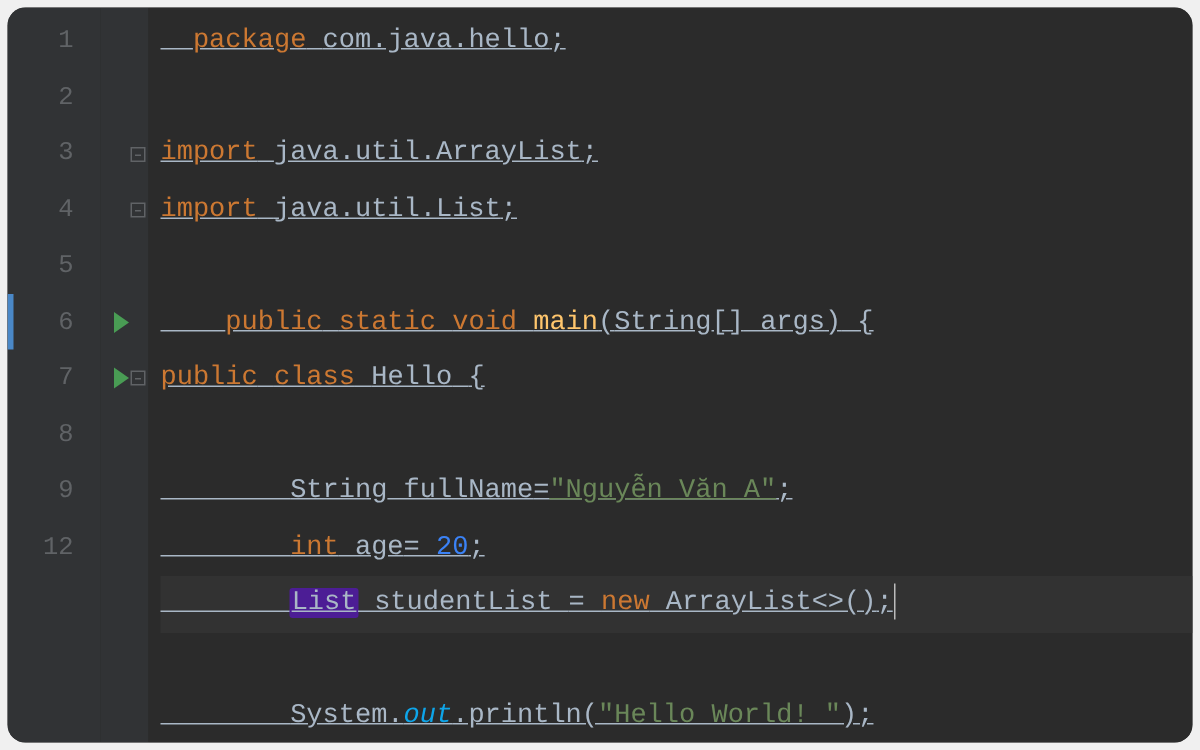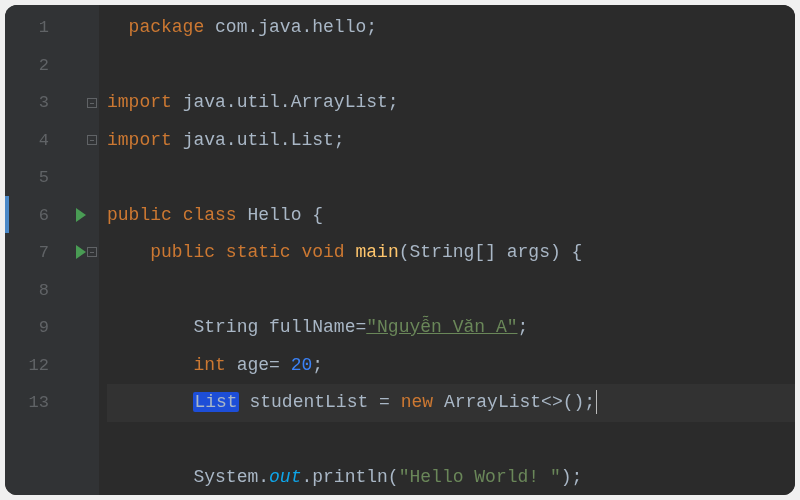--- a/index.html
+++ b/index.html
@@ -85,32 +85,33 @@
       background: #2b2b2b;
       padding-top: 4px;
       padding-left: 8px;
       position: relative;
     }
     .code-line {
       height: 37.5px;
       line-height: 37.5px;
       white-space: pre;
       color: #a9b7c6;
+      text-decoration: underline;
     }
     .current-line {
       background: #323232;
     }
     .kw { color: #cc7832; }
     .func { color: #ffc66d; }
     .str { color: #6a8759; }
     .num { color: #3b82f6; }
     .field { color: #0ea5e9; font-style: italic; }
     .underline { text-decoration: underline; text-decoration-color: #6a8759; }
     .highlight-box {
-      background: #1d4ed8;
+      background: #4c1d95;
       border-radius: 2px;
       padding: 0 1px;
     }
     .caret {
       display: inline-block;
       width: 1px;
       height: 24px;
       background: #bbbbbb;
       vertical-align: middle;
       margin-left: 1px;
@@ -134,21 +135,20 @@
     <div class="line-num">1</div>
     <div class="line-num">2</div>
     <div class="line-num">3</div>
     <div class="line-num">4</div>
     <div class="line-num">5</div>
     <div class="line-num">6</div>
     <div class="line-num">7</div>
     <div class="line-num">8</div>
     <div class="line-num">9</div>
     <div class="line-num">12</div>
-    <div class="line-num">13</div>
   </div>
 
   <div class="marker-col">
     <div class="marker-cell"></div>
     <div class="marker-cell"></div>
     <div class="marker-cell">
         <div class="fold-icon"></div>
       </div>
     <div class="marker-cell">
         <div class="fold-icon"></div>
@@ -168,22 +168,22 @@
     <div class="marker-cell"></div>
     <div class="marker-cell"></div>
   </div>
 
   <div class="code-area">
     <div class="code-line">  <span class="kw">package</span> <span>com.java.hello</span><span>;</span></div>
     <div class="code-line"></div>
     <div class="code-line"><span class="kw">import</span> <span>java.util.ArrayList</span><span>;</span></div>
     <div class="code-line"><span class="kw">import</span> <span>java.util.List</span><span>;</span></div>
     <div class="code-line"></div>
+    <div class="code-line">    <span class="kw">public</span> <span class="kw">static</span> <span class="kw">void</span> <span class="func">main</span><span>(</span><span>String</span><span>[]</span><span> args</span><span>)</span><span> {</span></div>
     <div class="code-line"><span class="kw">public</span> <span class="kw">class</span> <span>Hello</span> <span>{</span></div>
-    <div class="code-line">    <span class="kw">public</span> <span class="kw">static</span> <span class="kw">void</span> <span class="func">main</span><span>(</span><span>String</span><span>[]</span><span> args</span><span>)</span><span> {</span></div>
     <div class="code-line"></div>
     <div class="code-line">        <span>String</span><span> fullName</span><span>=</span><span class="str underline">"Nguyễn Văn A"</span><span>;</span></div>
     <div class="code-line">        <span class="kw">int</span><span> age</span><span>= </span><span class="num">20</span><span>;</span></div>
     <div class="code-line current-line">        <span class="highlight-box">List</span><span> studentList </span><span>= </span><span class="kw">new</span><span> ArrayList&lt;&gt;()</span><span>;</span><span class="caret"></span></div>
     <div class="code-line"></div>
     <div class="code-line">        <span>System.</span><span class="field">out</span><span>.println(</span><span class="str">"Hello World! "</span><span>);</span></div>
   </div>
 
 </div>
 

